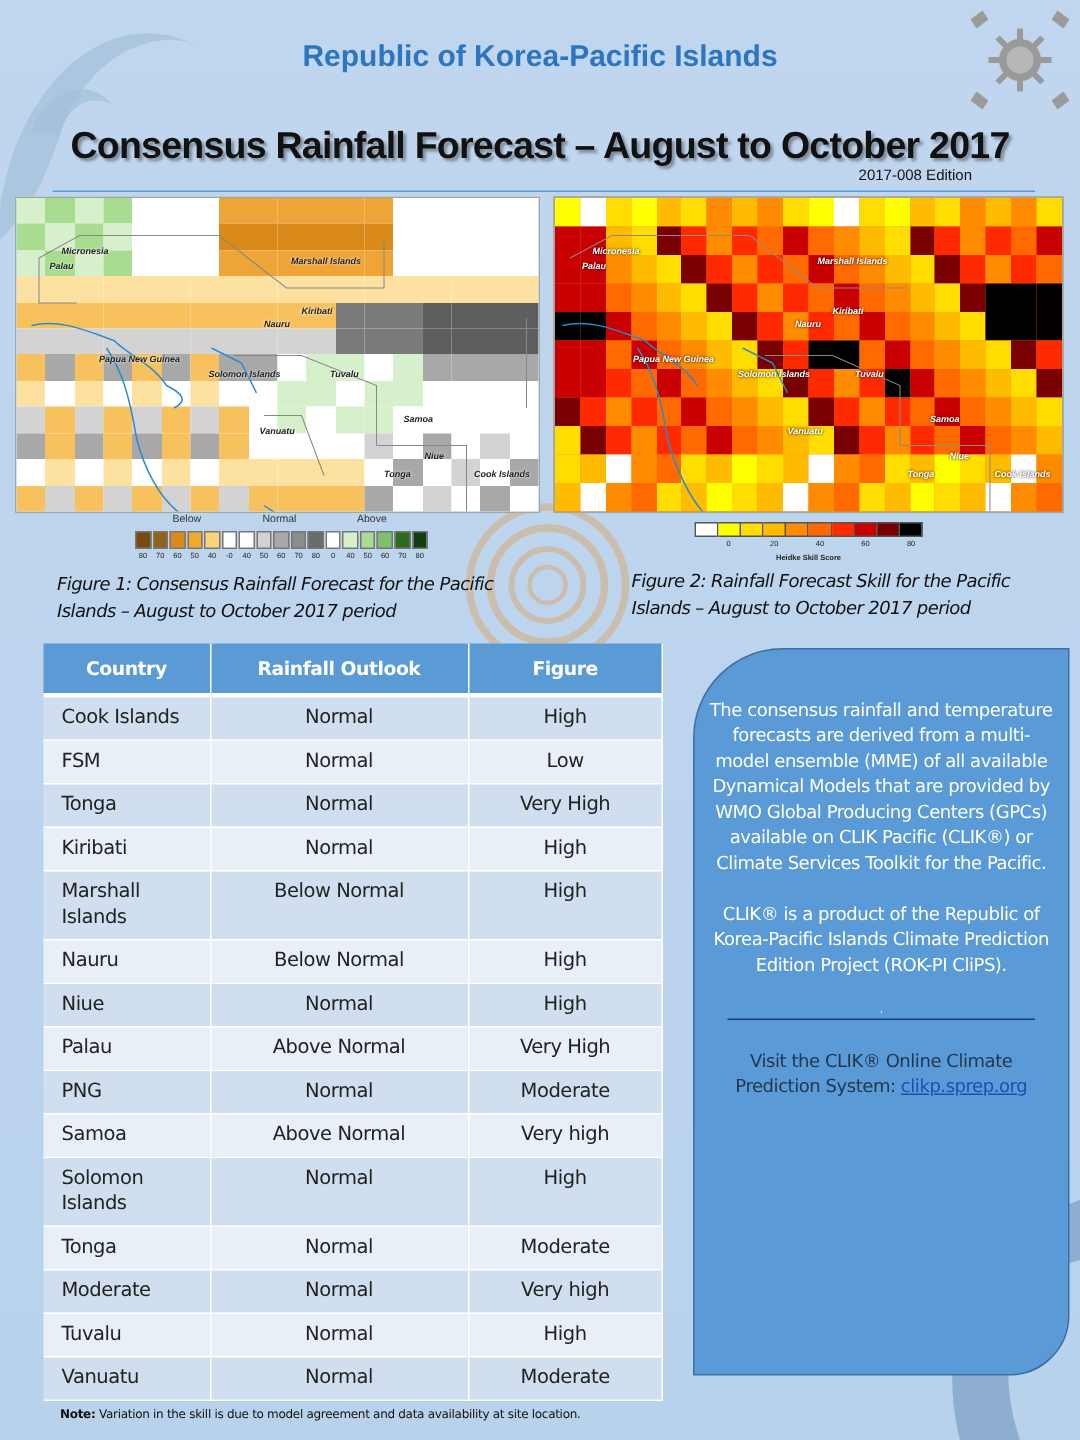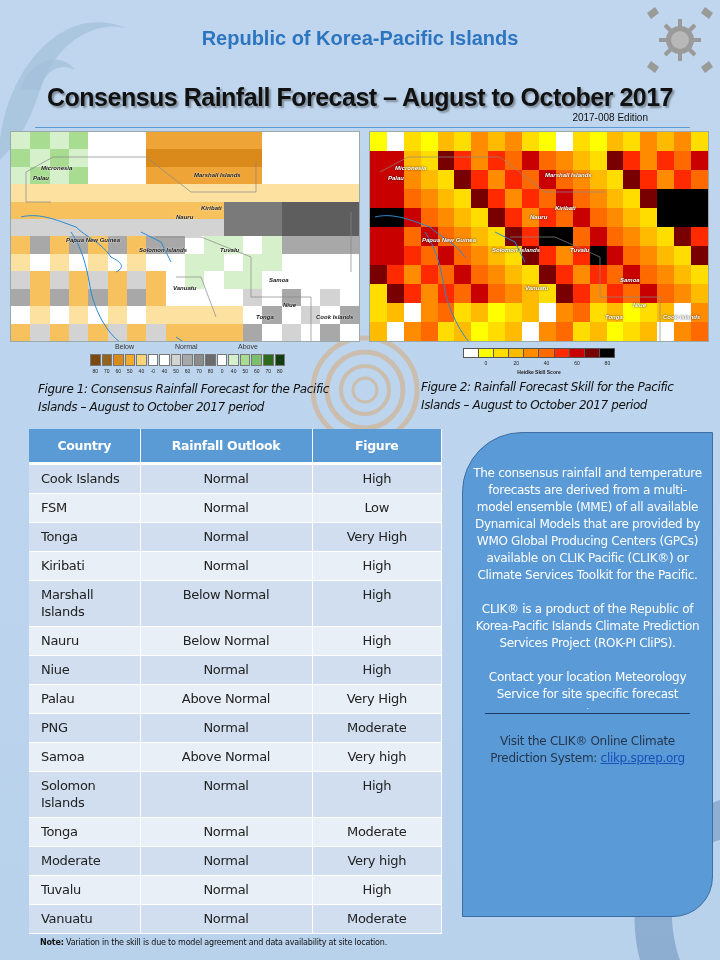--- a/index.html
+++ b/index.html
@@ -794,18 +794,17 @@
         <td>Vanuatu</td>
         <td class="c">Normal</td>
         <td class="c">Moderate</td>
       </tr>
     </tbody>
 </table>
 <div class="note"><b>Note:</b><span> Variation in the skill is due to model agreement and data availability at site location.</span></div>
 
 <div class="infobox">
   <p>The consensus rainfall and temperature forecasts are derived from a multi-model ensemble (MME) of all available Dynamical Models that are provided by WMO Global Producing Centers (GPCs) available on CLIK Pacific (CLIK®) or Climate Services Toolkit for the Pacific.</p>
-  <p>CLIK® is a product of the Republic of Korea-Pacific Islands Climate Prediction Services Project (ROK-PI CliPS).</p>
-  <p style="margin-bottom:0">Contact your location Meteorology Service for site specific forecast</p>
+  <p>CLIK® is a product of the Republic of Korea-Pacific Islands Climate Prediction Edition Project (ROK-PI CliPS).</p>
   <div class="dot">.</div>
   <div class="sep"></div>
   <div class="visit"><span>Visit the CLIK® Online Climate Prediction System: </span><a href="#">clikp.sprep.org</a></div>
 </div>
 
 </body></html>

